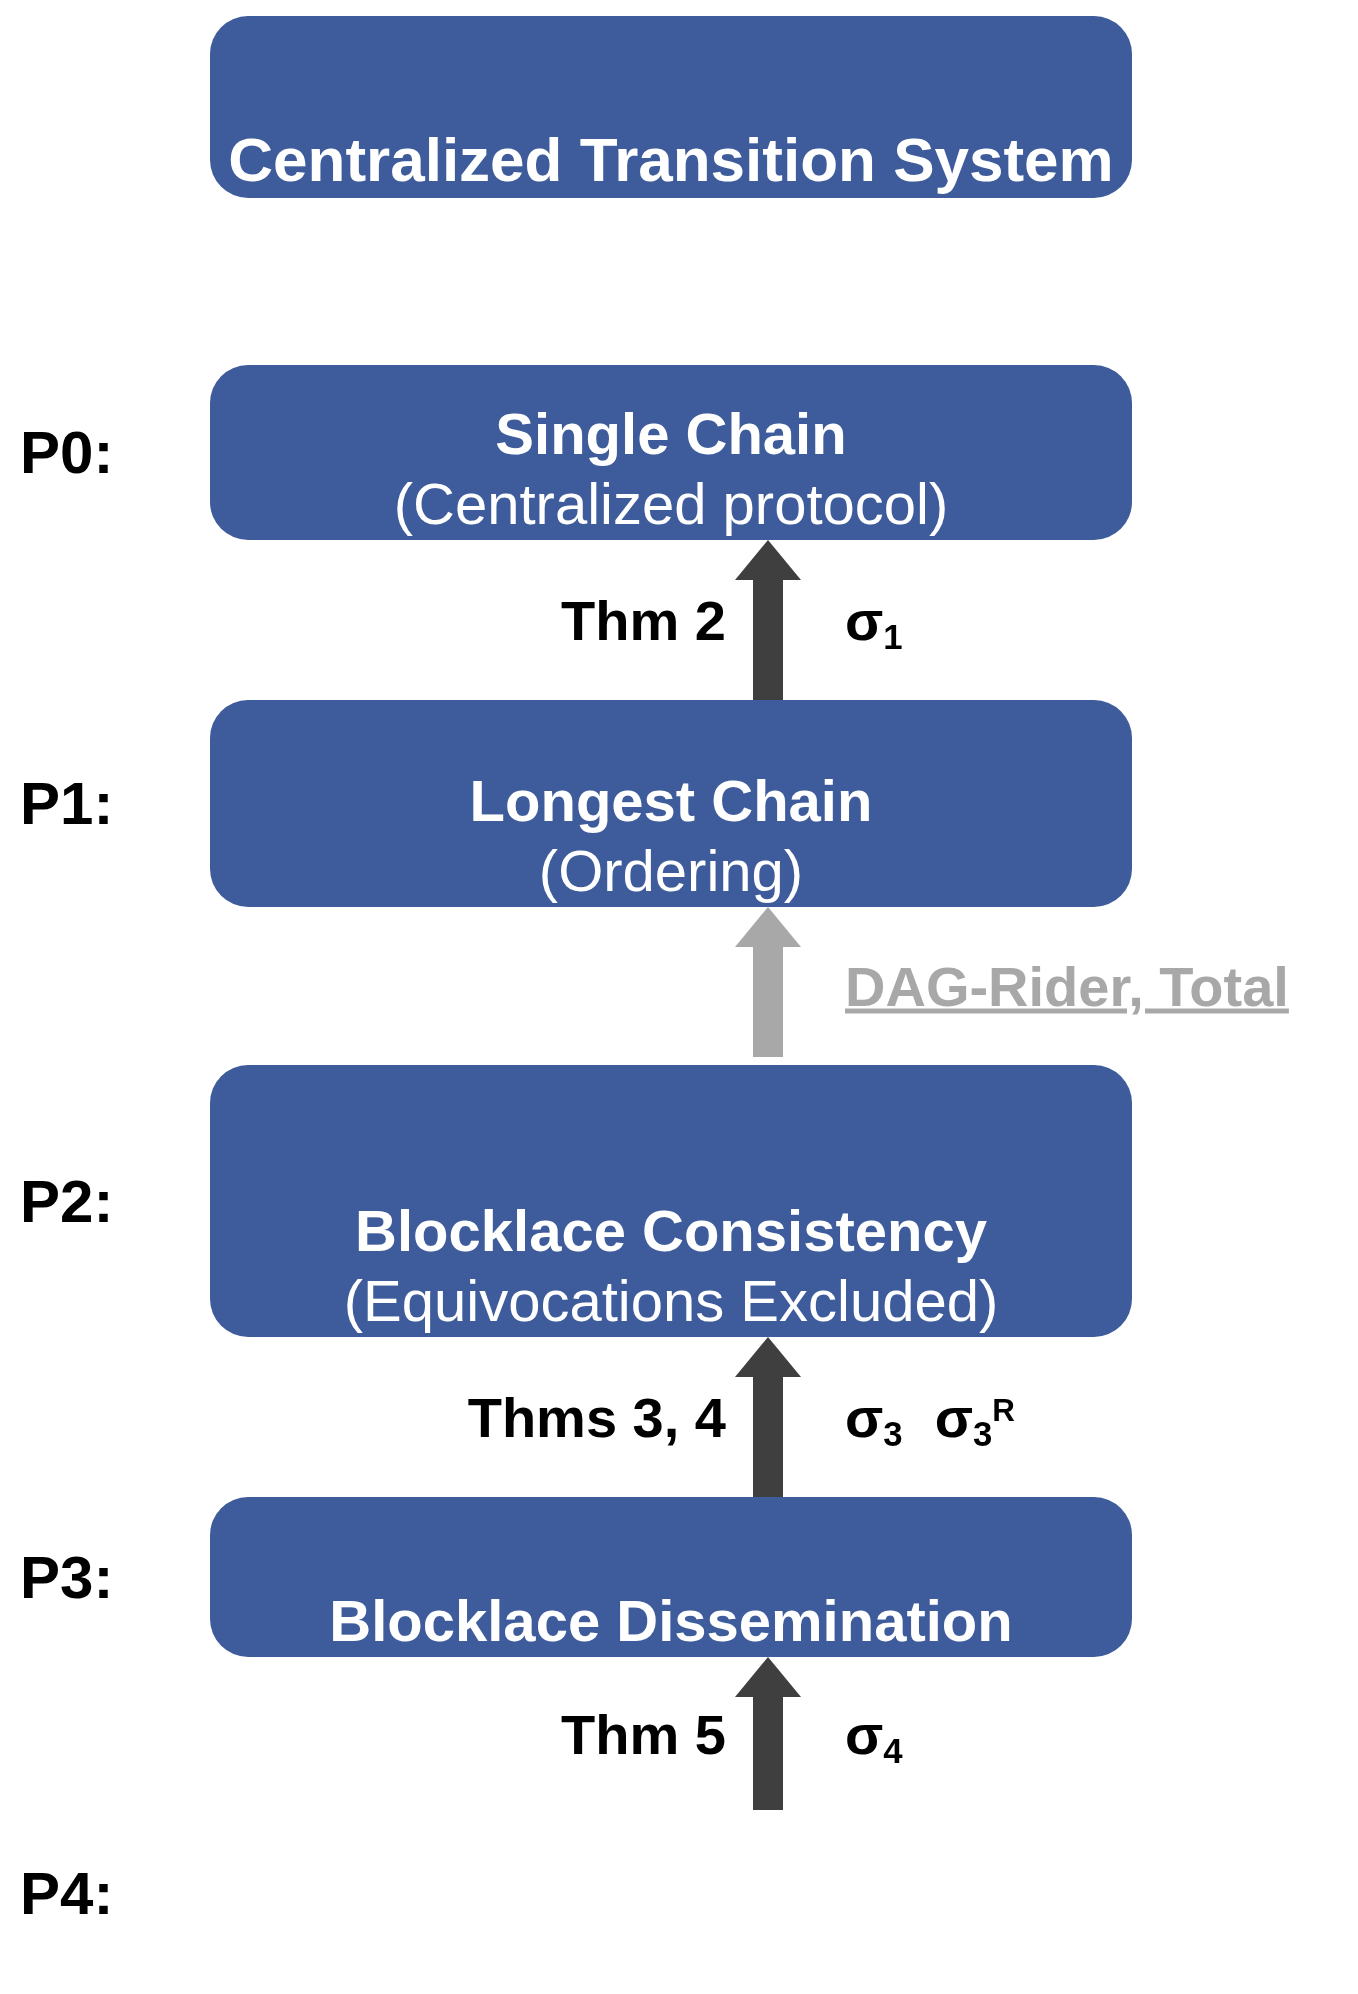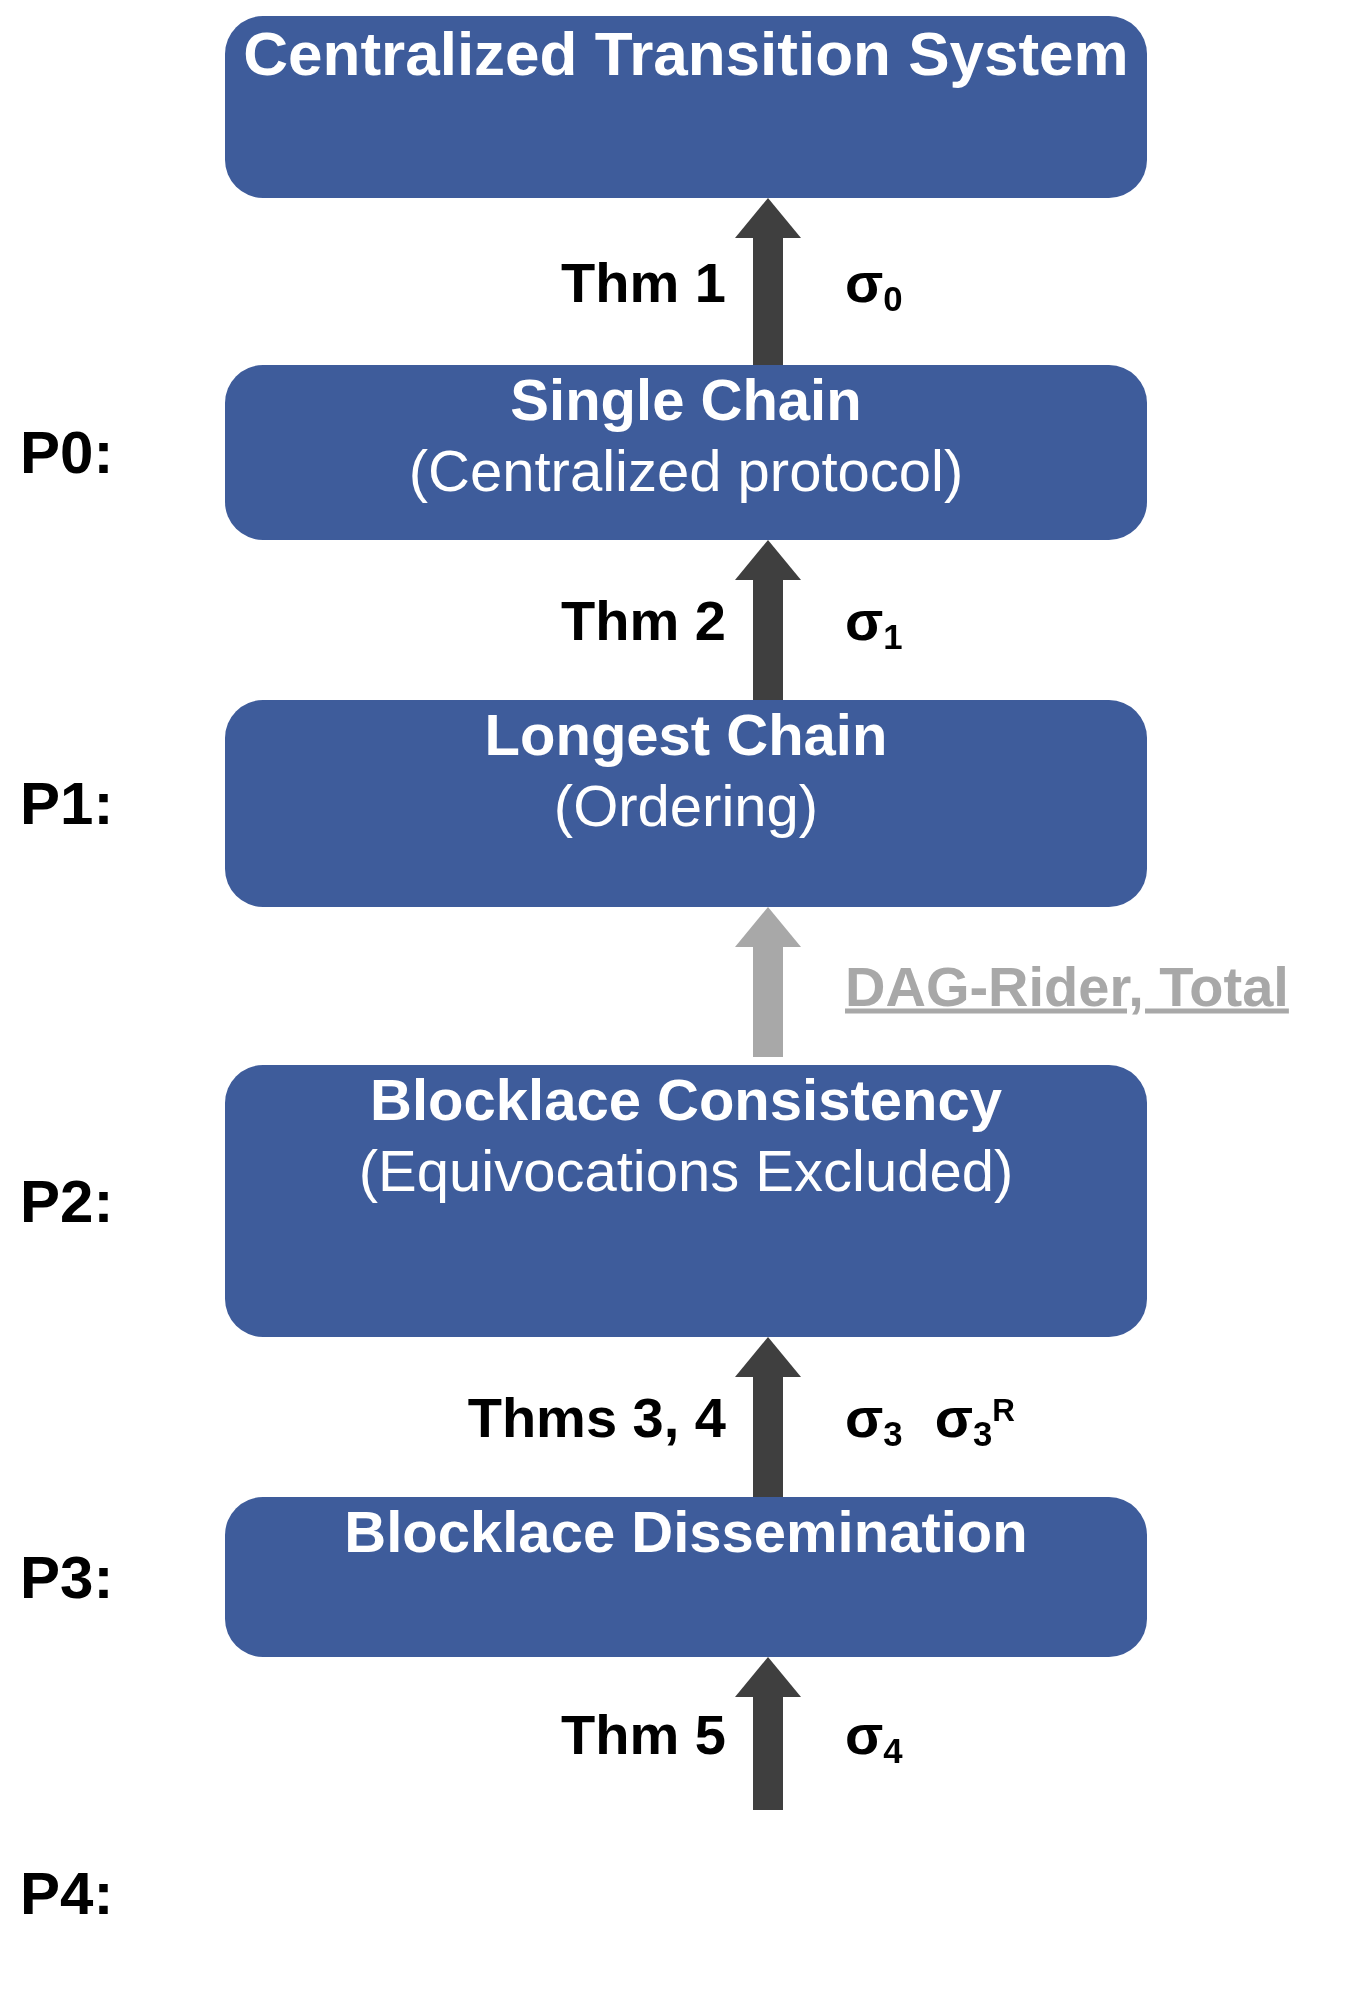--- a/index.html
+++ b/index.html
@@ -16,29 +16,29 @@
   .canvas {
     position: relative;
     width: 1358px;
     height: 1994px;
     background: var(--background);
     font-family: "Liberation Sans", sans-serif;
     overflow: hidden;
   }
   .layer-box {
     position: absolute;
-    left: 225px;
+    left: 210px;
     width: 922px;
     background: var(--box-fill);
     border-radius: 38px;
     color: var(--box-text);
     display: flex;
     flex-direction: column;
     align-items: center;
-    justify-content: flex-start;
+    justify-content: flex-end;
     text-align: center;
   }
   .box-title {
     font-weight: bold;
     font-size: 58px;
     line-height: 1.22;
     white-space: nowrap;
   }
   .layer-box.top .box-title { font-size: 62px; }
   .box-subtitle {
@@ -154,30 +154,20 @@
   <div class="layer-box" style="top:1065px;height:272px">
     <div class="box-title">Blocklace Consistency</div>
     <div class="box-subtitle">(Equivocations Excluded)</div>
   </div>
 
   <div class="layer-box" style="top:1497px;height:160px">
     <div class="box-title">Blocklace Dissemination</div>
   </div>
 
 
-  <div class="transition" style="top:198px;height:167px">
-    <div class="thm-label">Thm 1</div>
-    <div class="up-arrow">
-      <div class="arrow-head"></div>
-      <div class="arrow-stem"></div>
-    </div>
-    <div class="sigma-group">
-      <span><span>σ</span><sub>0</sub></span>
-    </div>
-  </div>
 
   <div class="transition" style="top:540px;height:160px">
     <div class="thm-label">Thm 2</div>
     <div class="up-arrow">
       <div class="arrow-head"></div>
       <div class="arrow-stem"></div>
     </div>
     <div class="sigma-group">
       <span><span>σ</span><sub>1</sub></span>
     </div>

